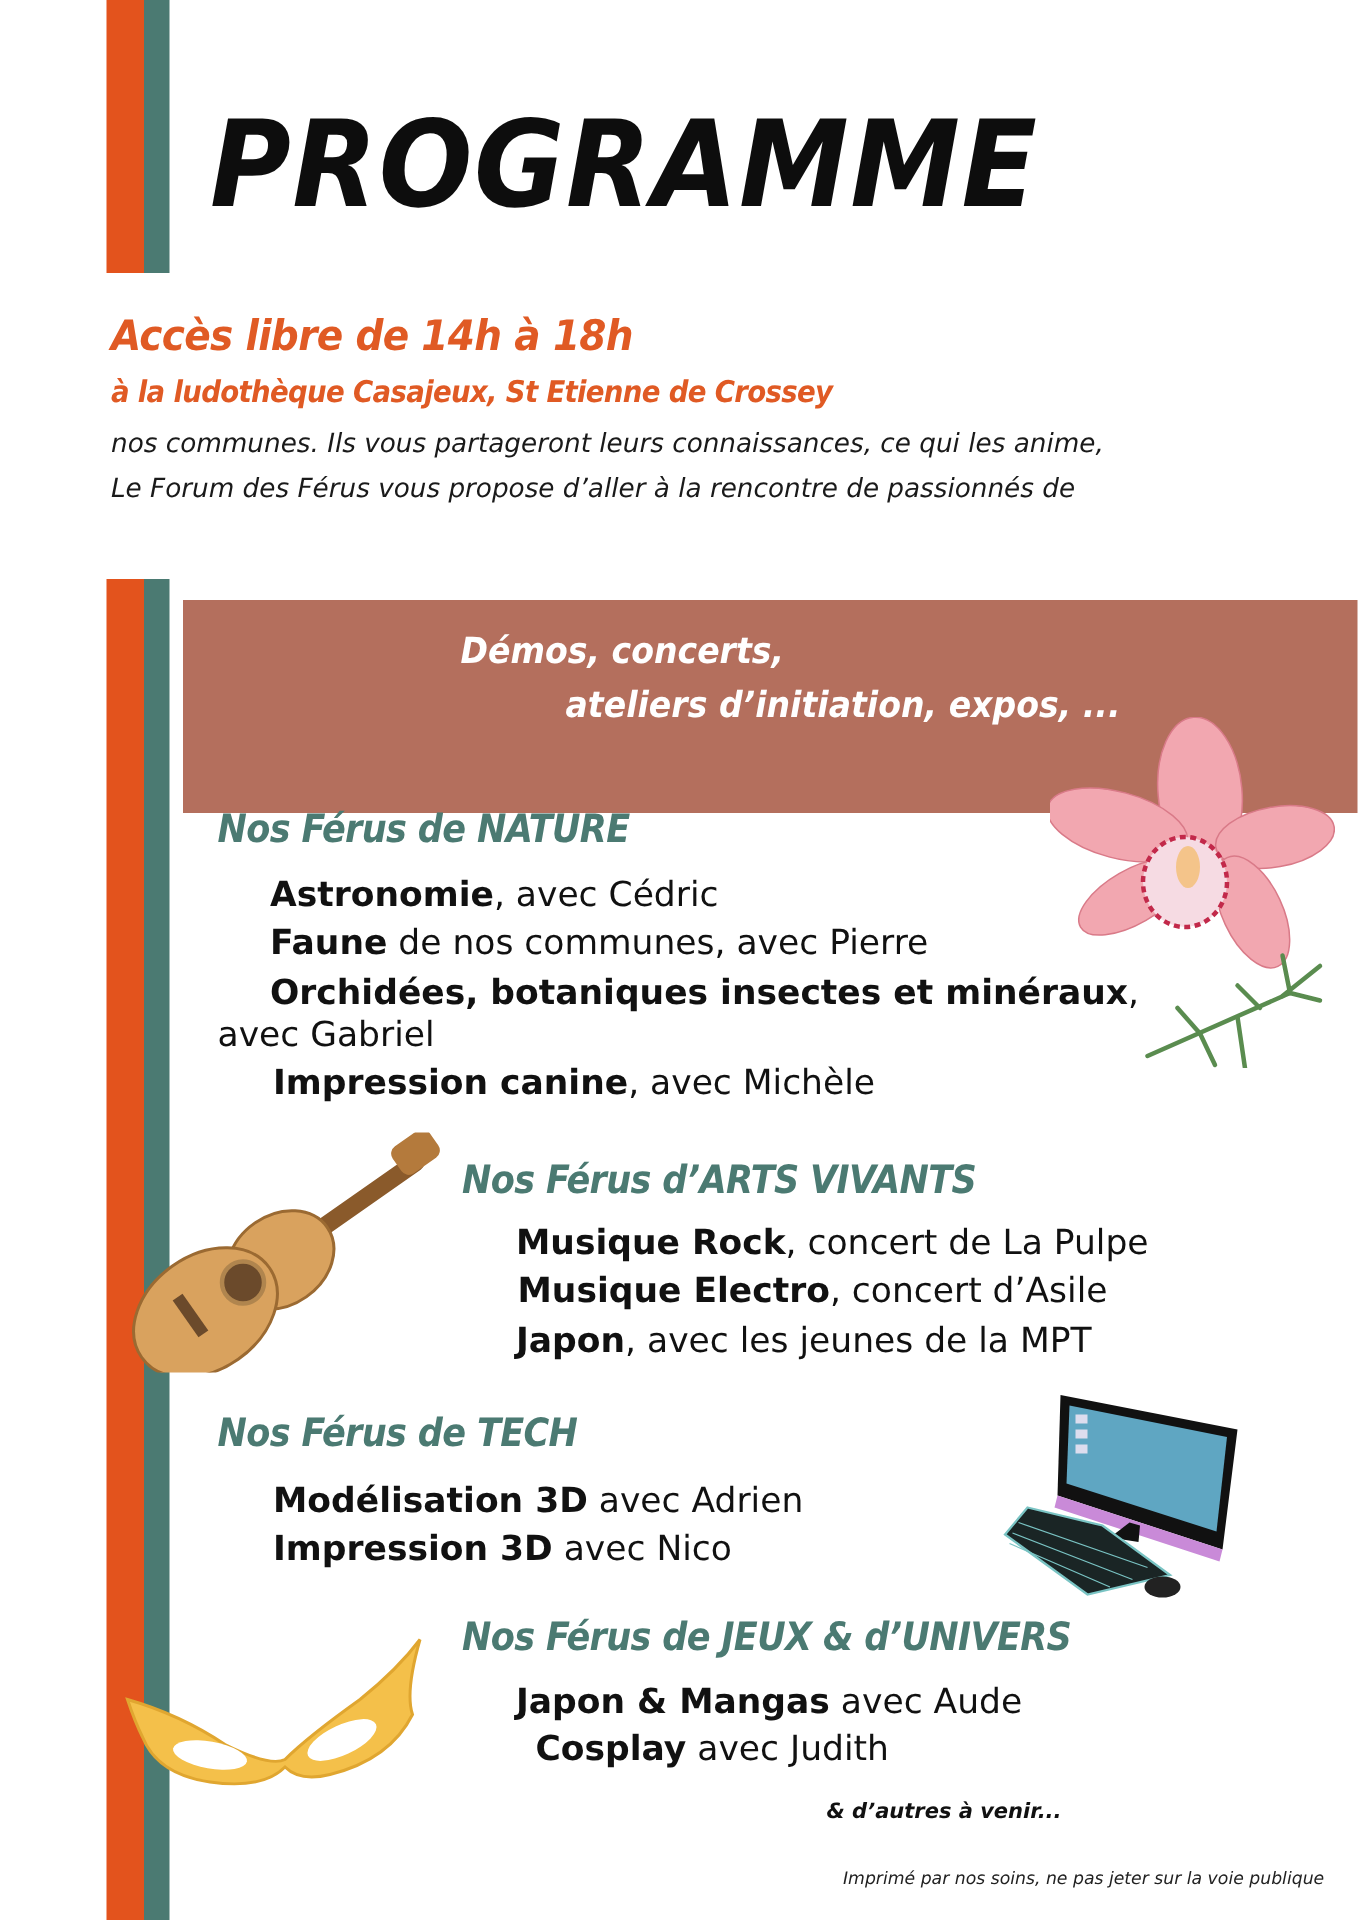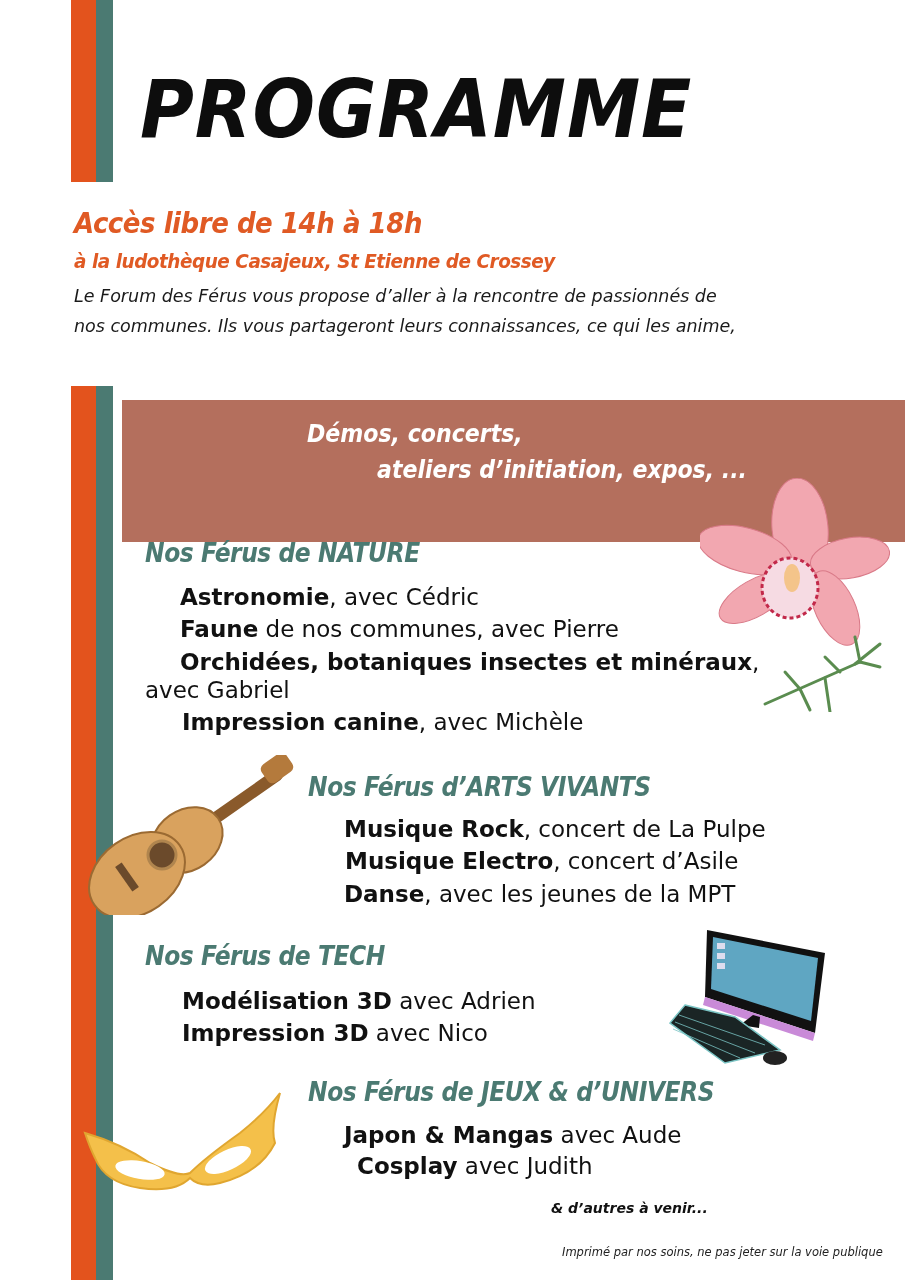--- a/index.html
+++ b/index.html
@@ -47,22 +47,22 @@
 <div class="stripe teal s-top"></div>
 <div class="stripe orange s-bot"></div>
 <div class="stripe teal s-bot"></div>
 
 <div class="title">PROGRAMME</div>
 
 <div class="access-h1">Accès libre de 14h à 18h</div>
 <div class="access-h2">à la ludothèque Casajeux, St Etienne de Crossey</div>
 
 <div class="intro">
+  <div>nos communes. Ils vous partageront leurs connaissances, ce qui les anime,</div>
   <div>Le Forum des Férus vous propose d’aller à la rencontre de passionnés de</div>
-  <div>nos communes. Ils vous partageront leurs connaissances, ce qui les anime,</div>
 </div>
 
 <div class="banner">
   <div class="banner-l1">Démos, concerts,</div>
   <div class="banner-l2">ateliers d’initiation, expos, ...</div>
 </div>
 
 <div class="sec-h" style="left:145px; top:538px;">Nos Férus de NATURE</div>
 <div class="item" style="left:145px; top:586px;"><b>Astronomie</b><span>, avec Cédric</span></div>
 <div class="item" style="left:145px; top:618px;"><b>Faune</b><span> de nos communes, avec Pierre</span></div>
@@ -102,21 +102,21 @@
     <ellipse cx="105" cy="85" rx="38" ry="30" transform="rotate(-35 105 85)"></ellipse>
     <ellipse cx="55" cy="120" rx="52" ry="38" transform="rotate(-35 55 120)"></ellipse>
   </g>
   <circle cx="80" cy="100" r="14" fill="#6b4a2b" stroke="#b0854e" stroke-width="3"></circle>
   <rect x="30" y="118" width="30" height="8" fill="#6b4a2b" transform="rotate(55 45 122)"></rect>
 </svg>
 
 <div class="sec-h" style="left:308px; top:772px;">Nos Férus d’ARTS VIVANTS</div>
 <div class="item" style="left:309px; top:818px;"><b>Musique Rock</b><span>, concert de La Pulpe</span></div>
 <div class="item" style="left:310px; top:850px;"><b>Musique Electro</b><span>, concert d’Asile</span></div>
-<div class="item" style="left:309px; top:883px;"><b>Danse</b><span>, avec les jeunes de la MPT</span></div>
+<div class="item" style="left:309px; top:883px;"><b>Japon</b><span>, avec les jeunes de la MPT</span></div>
 
 <div class="sec-h" style="left:145px; top:941px;">Nos Férus de TECH</div>
 <div class="item" style="left:147px; top:990px;"><b>Modélisation 3D</b><span> avec Adrien</span></div>
 <div class="item" style="left:147px; top:1022px;"><b>Impression 3D</b><span> avec Nico</span></div>
 
 <svg class="illus" style="left:665px; top:925px;" width="170" height="145" viewBox="0 0 170 145">
   <polygon points="42,5 160,28 150,108 40,72" fill="#111"></polygon>
   <polygon points="48,12 153,33 146,96 46,64" fill="#5fa6c2"></polygon>
   <polygon points="40,72 150,108 148,116 38,80" fill="#c98ad8"></polygon>
   <rect x="52" y="18" width="8" height="6" fill="#dde"></rect>

